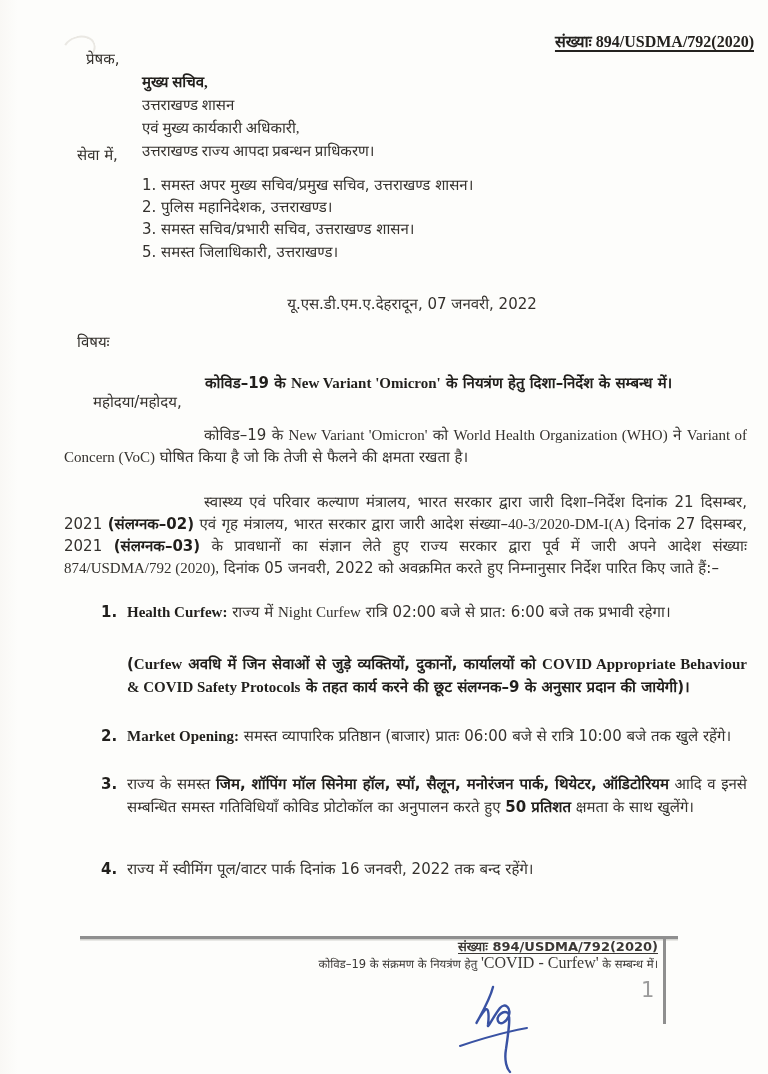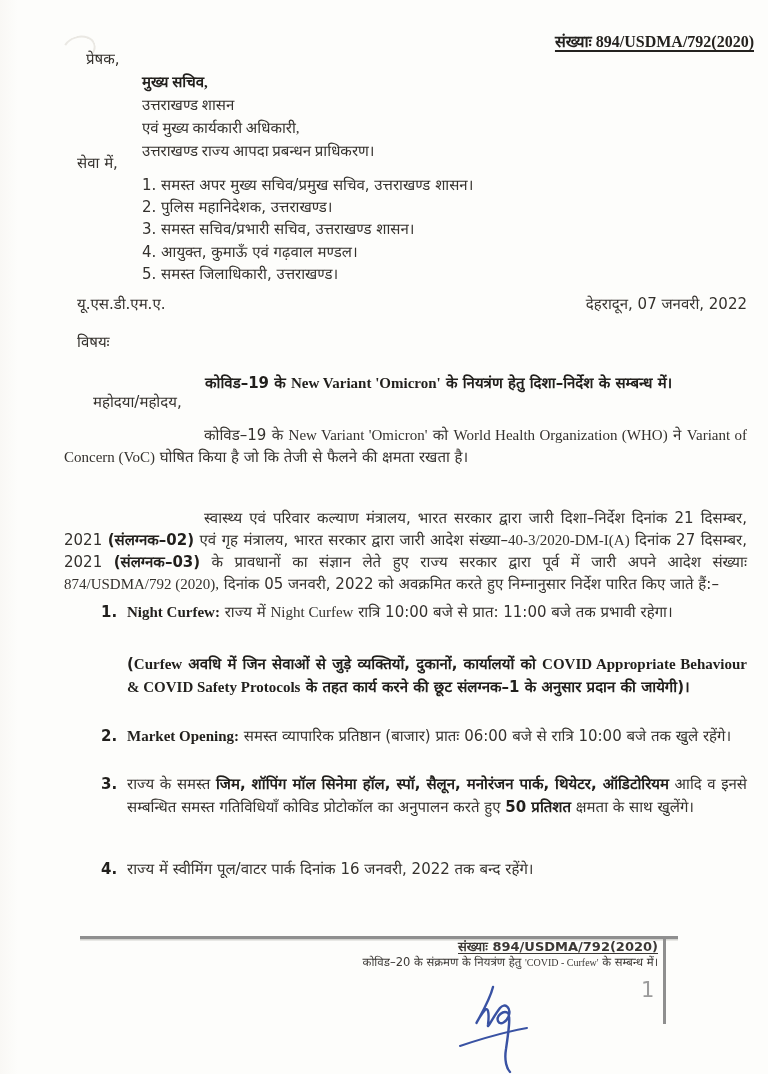--- a/index.html
+++ b/index.html
@@ -24,46 +24,46 @@
 
   .ref-number{
     top:31px;right:14px;
     font-family:"Liberation Serif","DejaVu Serif",serif;
     font-weight:700;font-size:16px;color:#24221f;
     text-decoration:underline;text-underline-offset:3px;text-decoration-thickness:1.5px;
   }
   .from-label{left:86px;top:48px;}
   .sender-block{left:142px;top:71px;line-height:23px;font-family:Liberation Serif, serif;}
   .sender-line-1{font-weight:700;color:var(--ink-bold);}
-  .to-label{left:77px;top:152px;}
+  .to-label{left:77px;top:144px;}
   .recipients{left:142px;top:174px;line-height:22.2px;list-style:none;}
-  .office-row{left:77px;top:293px;width:670px;display:flex;justify-content:space-between;}
+  .office-row{left:77px;top:293px;width:670px;display:flex;justify-content:center;}
   .subject-label{left:77px;top:331px;font-family:Liberation Serif, serif;}
   .subject-text{left:205px;top:330px;width:545px;line-height:24px;font-weight:700;color:var(--ink-bold);margin-top:41px;}
   .salutation{left:93px;top:391px;}
   .para{left:64px;width:683px;text-indent:140px;line-height:22px;}
   .para-1{top:424px;}
-  .para-2{top:491px;margin-top:16px;}
+  .para-2{top:491px;}
 
   .directive{left:64px;width:683px;}
   .directive .num{position:absolute;left:37px;top:0;font-weight:700;color:var(--ink-bold);}
   .directive .dtext{margin-left:63px;line-height:22.6px;}
   .directive-1{top:601px;}
   .directive-paren{top:653px;}
   .directive-paren .dtext{line-height:23px;}
   .directive-2{top:725px;}
   .directive-3{top:773px;}
   .directive-4{top:858px;}
 
   .footer-rule-h{left:80px;top:936px;width:598px;height:2.5px;background:var(--rule-gray);box-shadow:0 1.5px 0 #d4d4d0;}
   .footer-rule-v{left:663px;top:938px;width:2.5px;height:86px;background:var(--rule-gray);}
   .stamp{right:110px;top:939px;text-align:right;color:var(--stamp-ink);line-height:15.5px;}
   .stamp-line-1{font-size:13px;font-weight:700;text-decoration:underline;text-underline-offset:2px;}
   .stamp-line-2,.stamp-line-3{font-size:11.5px;}
-  .stamp .serif{font-size:10px;}
+  .stamp .serif{font-size:16px;}
   .page-number{left:641px;top:979px;font-size:21px;color:var(--page-num-gray);}
   .signature{left:443px;top:977px;}
   .scan-artifact{
     left:62px;top:36px;width:34px;height:26px;border:2.5px solid #eae8e3;
     border-bottom-color:transparent;border-left-color:transparent;border-radius:50%;
     transform:rotate(-18deg);
   }
 </style>
 </head>
 <body>
@@ -82,45 +82,44 @@
     <div>एवं मुख्य कार्यकारी अधिकारी,</div>
     <div>उत्तराखण्ड राज्य आपदा प्रबन्धन प्राधिकरण।</div>
   </div>
 
   <div class="abs to-label">सेवा में,</div>
 
   <ul class="abs recipients">
     <li>1. समस्त अपर मुख्य सचिव/प्रमुख सचिव, उत्तराखण्ड शासन।</li>
     <li>2. पुलिस महानिदेशक, उत्तराखण्ड।</li>
     <li>3. समस्त सचिव/प्रभारी सचिव, उत्तराखण्ड शासन।</li>
-    <li>4. आयुक्त, कुमाऊँ एवं गढ़वाल मण्डल।</li>
     <li>5. समस्त जिलाधिकारी, उत्तराखण्ड।</li>
   </ul>
 
   <div class="abs office-row">
     <span>यू.एस.डी.एम.ए.</span>
     <span>देहरादून, 07 जनवरी, 2022</span>
   </div>
 
   <div class="abs subject-label">विषयः</div>
   <div class="abs subject-text jst"><span class="b">कोविड–19 के </span><span class="b serif">New Variant 'Omicron'</span><span class="b"> के नियत्रंण हेतु  दिशा–निर्देश के सम्बन्ध में।</span></div>
 
   <div class="abs salutation">महोदया/महोदय,</div>
 
   <div class="abs para para-1 jst"><span>कोविड–19 के </span><span class="serif">New Variant 'Omicron'</span><span> को </span><span class="serif">World Health Organization (WHO)</span><span> ने </span><span class="serif">Variant of Concern (VoC)</span><span> घोषित किया है जो कि तेजी से फैलने की क्षमता रखता है।</span></div>
   <div class="abs para para-2 jst"><span>स्वास्थ्य एवं परिवार कल्याण मंत्रालय, भारत सरकार द्वारा जारी दिशा–निर्देश दिनांक 21 दिसम्बर, 2021 </span><span class="b">(संलग्नक–02)</span><span> एवं गृह मंत्रालय, भारत सरकार द्वारा जारी आदेश संख्या–</span><span class="serif">40-3/2020-DM-I(A)</span><span> दिनांक 27 दिसम्बर, 2021 </span><span class="b">(संलग्नक–03)</span><span> के प्रावधानों का संज्ञान लेते हुए राज्य सरकार द्वारा पूर्व में जारी अपने आदेश संख्याः </span><span class="serif">874/USDMA/792 (2020),</span><span> दिनांक 05 जनवरी, 2022 को अवक्रमित करते हुए निम्नानुसार निर्देश पारित किए जाते हैं:–</span></div>
 
   <div class="abs directive directive-1">
     <span class="num">1.</span>
-    <div class="dtext jst"><span class="b serif">Night Curfew:</span><span> राज्य में </span><span class="serif">Night Curfew</span><span> रात्रि 10:00 बजे से प्रात: 11:00 बजे तक प्रभावी रहेगा।</span></div>
+    <div class="dtext jst"><span class="b serif">Health Curfew:</span><span> राज्य में </span><span class="serif">Night Curfew</span><span> रात्रि 02:00 बजे से प्रात: 6:00 बजे तक प्रभावी रहेगा।</span></div>
   </div>
 
   <div class="abs directive directive-paren">
     <span class="num"></span>
-    <div class="dtext jst"><span class="b">(</span><span class="b serif">Curfew</span><span class="b"> अवधि में जिन सेवाओं से जुड़े व्यक्तियों, दुकानों, कार्यालयों को </span><span class="b serif">COVID Appropriate Behaviour &amp; COVID Safety Protocols</span><span class="b"> के तहत कार्य करने की छूट संलग्नक–1 के अनुसार प्रदान की जायेगी)।</span></div>
+    <div class="dtext jst"><span class="b">(</span><span class="b serif">Curfew</span><span class="b"> अवधि में जिन सेवाओं से जुड़े व्यक्तियों, दुकानों, कार्यालयों को </span><span class="b serif">COVID Appropriate Behaviour &amp; COVID Safety Protocols</span><span class="b"> के तहत कार्य करने की छूट संलग्नक–9 के अनुसार प्रदान की जायेगी)।</span></div>
   </div>
 
   <div class="abs directive directive-2">
     <span class="num">2.</span>
     <div class="dtext jst"><span class="b serif">Market Opening:</span><span> समस्त व्यापारिक प्रतिष्ठान (बाजार) प्रातः 06:00 बजे से रात्रि 10:00 बजे तक खुले रहेंगे।</span></div>
   </div>
 
   <div class="abs directive directive-3">
     <span class="num">3.</span>
     <div class="dtext jst"><span>राज्य के समस्त </span><span class="b">जिम, शॉपिंग मॉल सिनेमा हॉल, स्पॉ, सैलून, मनोरंजन पार्क, थियेटर, ऑडिटोरियम</span><span> आदि व इनसे सम्बन्धित समस्त गतिविधियाँ कोविड प्रोटोकॉल का अनुपालन करते हुए </span><span class="b">50 प्रतिशत</span><span> क्षमता के साथ खुलेंगे।</span></div>
@@ -129,21 +128,21 @@
   <div class="abs directive directive-4">
     <span class="num">4.</span>
     <div class="dtext jst"><span>राज्य में स्वीमिंग पूल/वाटर पार्क दिनांक 16 जनवरी, 2022 तक बन्द रहेंगे।</span></div>
   </div>
 
   <div class="abs footer-rule-h"></div>
   <div class="abs footer-rule-v"></div>
 
   <div class="abs stamp">
     <div class="stamp-line-1">संख्याः 894/USDMA/792(2020)</div>
-    <div class="stamp-line-2"><span>कोविड–20 के संक्रमण के नियत्रंण हेतु </span><span class="serif">'COVID - Curfew'</span><span> के सम्बन्ध में।</span></div>
+    <div class="stamp-line-2"><span>कोविड–19 के संक्रमण के नियत्रंण हेतु </span><span class="serif">'COVID - Curfew'</span><span> के सम्बन्ध में।</span></div>
   </div>
 
   <div class="abs page-number">1</div>
 
   <svg class="abs signature" width="142" height="97" viewBox="0 0 142 97" fill="none">
     <path d="M50,10 C47,22 40,34 34,45 C32,49 36,40 42,33 C46,29 46,40 45,48 C44,53 50,40 57,31
              C62,25 68,31 66,38 C64,45 57,49 55,44 C53,39 60,33 65,36 C68,39 65,58 63,72 C61,84 64,92 67,95" stroke="#3952a3" stroke-width="2.4" stroke-linecap="round" stroke-linejoin="round"></path>
     <path d="M17,69 C38,62 62,55 84,51" stroke="#3952a3" stroke-width="2" stroke-linecap="round"></path>
   </svg>
 

